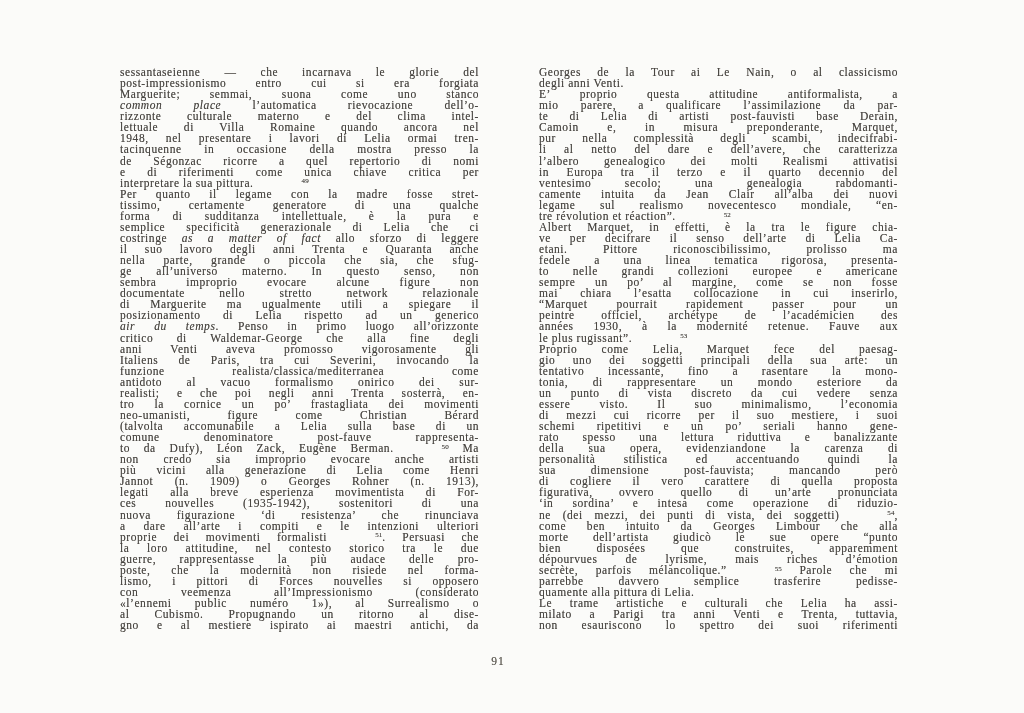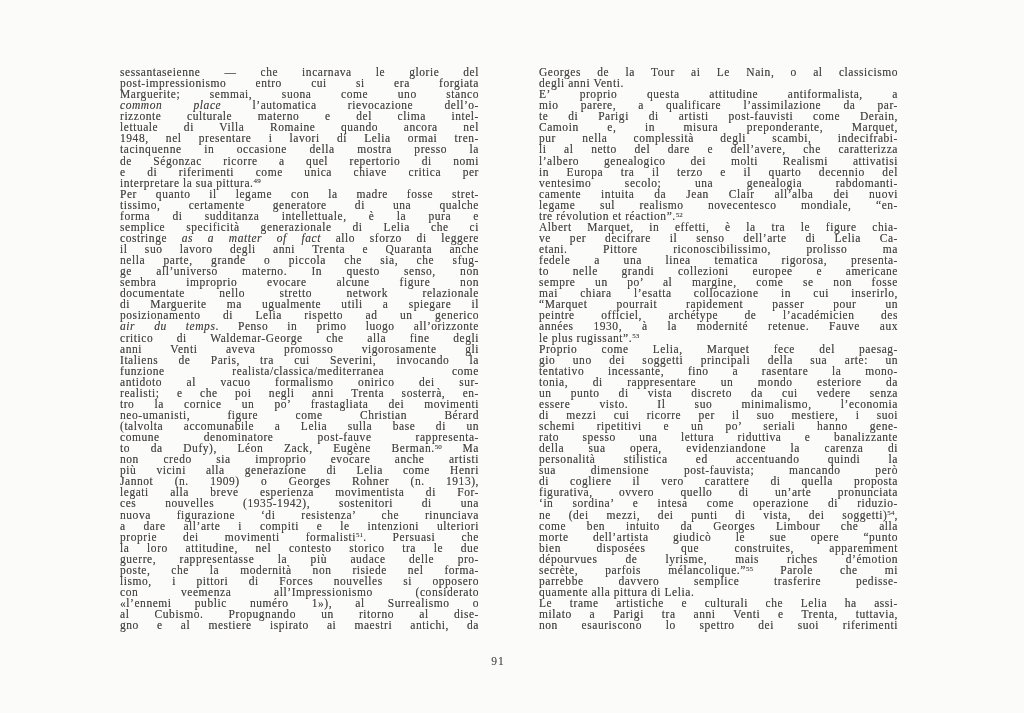--- a/index.html
+++ b/index.html
@@ -38,20 +38,21 @@
     text-align-last: left;
   }
   .line i { font-style: italic; }
   .line sup {
     font-size: 7px;
     letter-spacing: 0.1px;
     position: relative;
     top: -3.2px;
     vertical-align: baseline;
     line-height: 0;
+    margin-left: 48px;
   }
   .page-number {
     position: absolute;
     top: 655px;
     left: 120px;
     width: 756px;
     text-align: center;
     font-size: 11.5px;
     letter-spacing: 1px;
     color: #5a564f;
@@ -113,21 +114,21 @@
       <div class="line"><span>con veemenza all’Impressionismo (considerato</span></div>
       <div class="line"><span>«l’ennemi public numéro 1»), al Surrealismo o</span></div>
       <div class="line"><span>al Cubismo. Propugnando un ritorno al dise-</span></div>
       <div class="line"><span>gno e al mestiere ispirato ai maestri antichi, da</span></div>
     </div>
   <div class="col col-right">
       <div class="line"><span>Georges de la Tour ai Le Nain, o al classicismo</span></div>
       <div class="line end"><span>degli anni Venti.</span></div>
       <div class="line"><span>E’ proprio questa attitudine antiformalista, a</span></div>
       <div class="line"><span>mio parere, a qualificare l’assimilazione da par-</span></div>
-      <div class="line"><span>te di Parigi di artisti post-fauvisti come Derain,</span></div>
+      <div class="line"><span>te di Lelia di artisti post-fauvisti base Derain,</span></div>
       <div class="line"><span>Camoin e, in misura preponderante, Marquet,</span></div>
       <div class="line"><span>pur nella complessità degli scambi, indecifrabi-</span></div>
       <div class="line"><span>li al netto del dare e dell’avere, che caratterizza</span></div>
       <div class="line"><span>l’albero genealogico dei molti Realismi attivatisi</span></div>
       <div class="line"><span>in Europa tra il terzo e il quarto decennio del</span></div>
       <div class="line"><span>ventesimo secolo; una genealogia rabdomanti-</span></div>
       <div class="line"><span>camente intuita da Jean Clair all’alba dei nuovi</span></div>
       <div class="line"><span>legame sul realismo novecentesco mondiale, “en-</span></div>
       <div class="line end"><span>tre révolution et réaction”.</span><sup>52</sup></div>
       <div class="line"><span>Albert Marquet, in effetti, è la tra le figure chia-</span></div>

